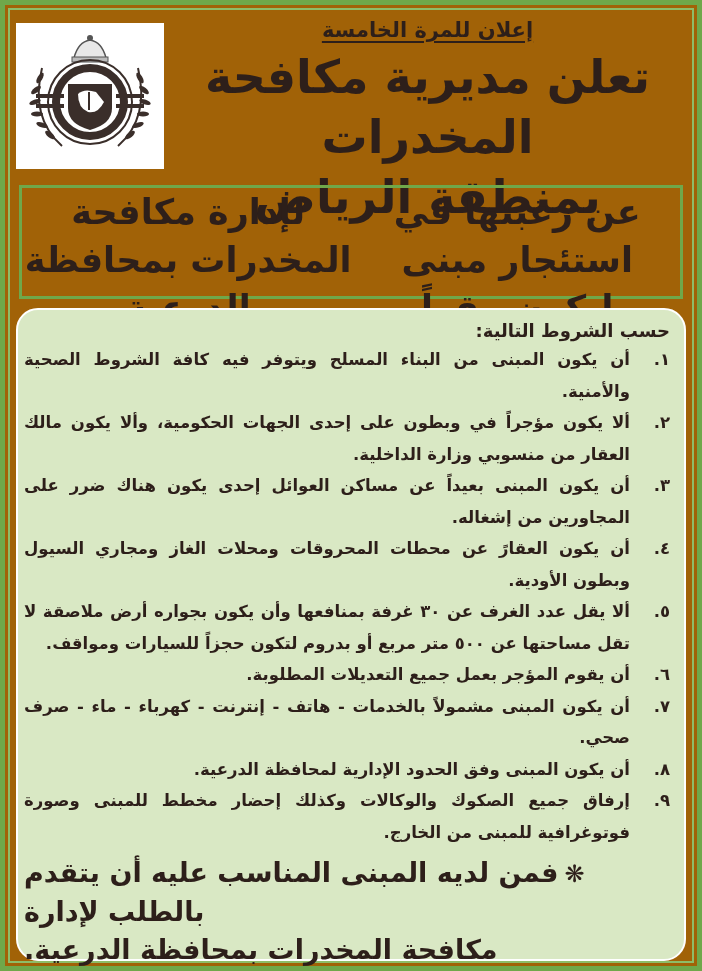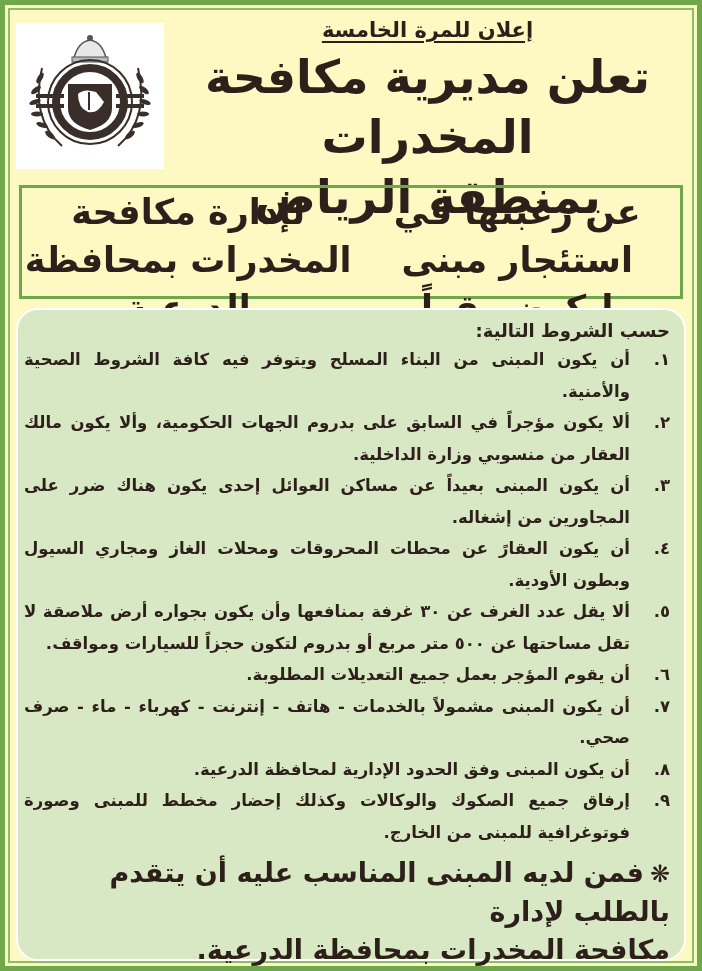--- a/index.html
+++ b/index.html
@@ -8,21 +8,21 @@
       background: #6fa84a;
       font-family: "DejaVu Sans", sans-serif;
       color: #2d1f1a;
       overflow: hidden;
     }
     .page {
       position: absolute; left: 0; top: 0;
       width: 702px; height: 971px;
       box-sizing: border-box;
       border: 5px solid #6fa84a;
-      background: #fef9c3;
+      background: #a16207;
     }
     .inner-frame {
       position: absolute; left: 3px; top: 3px; right: 3px; bottom: 3px;
       border: 2px solid #8dbd68;
     }
     
     .logo-box {
       position: absolute; left: 11px; top: 18px;
       width: 148px; height: 146px;
       background: #ffffff;
@@ -87,21 +87,21 @@
       font-size: 16.5px;
       line-height: 31.5px;
     }
     .cond-num {
       flex: 0 0 40px;
       white-space: nowrap;
     }
     .cond-text { flex: 1; text-align: justify; }
     .cta {
       margin-top: 6px;
-      text-align: right;
+      text-align: left;
       font-weight: bold;
       font-size: 27px;
       line-height: 38px;
     }
     .cta .star { font-size: 24px; margin-left: 6px; }
   </style>
 </head>
 <body>
 
 <div class="page">
@@ -160,21 +160,21 @@
 
   <div class="cond-panel">
     <p class="cond-heading">حسب الشروط التالية:</p>
     <ul class="cond-list">
       <li class="cond-item">
         <span class="cond-num">١.</span>
         <span class="cond-text">أن يكون المبنى من البناء المسلح ويتوفر فيه كافة الشروط الصحية والأمنية.</span>
       </li>
       <li class="cond-item">
         <span class="cond-num">٢.</span>
-        <span class="cond-text">ألا يكون مؤجراً في السابق على بدروم الجهات الحكومية، وألا يكون مالك العقار من منسوبي وزارة الداخلية.</span>
+        <span class="cond-text">ألا يكون مؤجراً في وبطون على إحدى الجهات الحكومية، وألا يكون مالك العقار من منسوبي وزارة الداخلية.</span>
       </li>
       <li class="cond-item">
         <span class="cond-num">٣.</span>
         <span class="cond-text">أن يكون المبنى بعيداً عن مساكن العوائل إحدى يكون هناك ضرر على المجاورين من إشغاله.</span>
       </li>
       <li class="cond-item">
         <span class="cond-num">٤.</span>
         <span class="cond-text">أن يكون العقارً عن محطات المحروقات ومحلات الغاز ومجاري السيول وبطون الأودية.</span>
       </li>
       <li class="cond-item">

